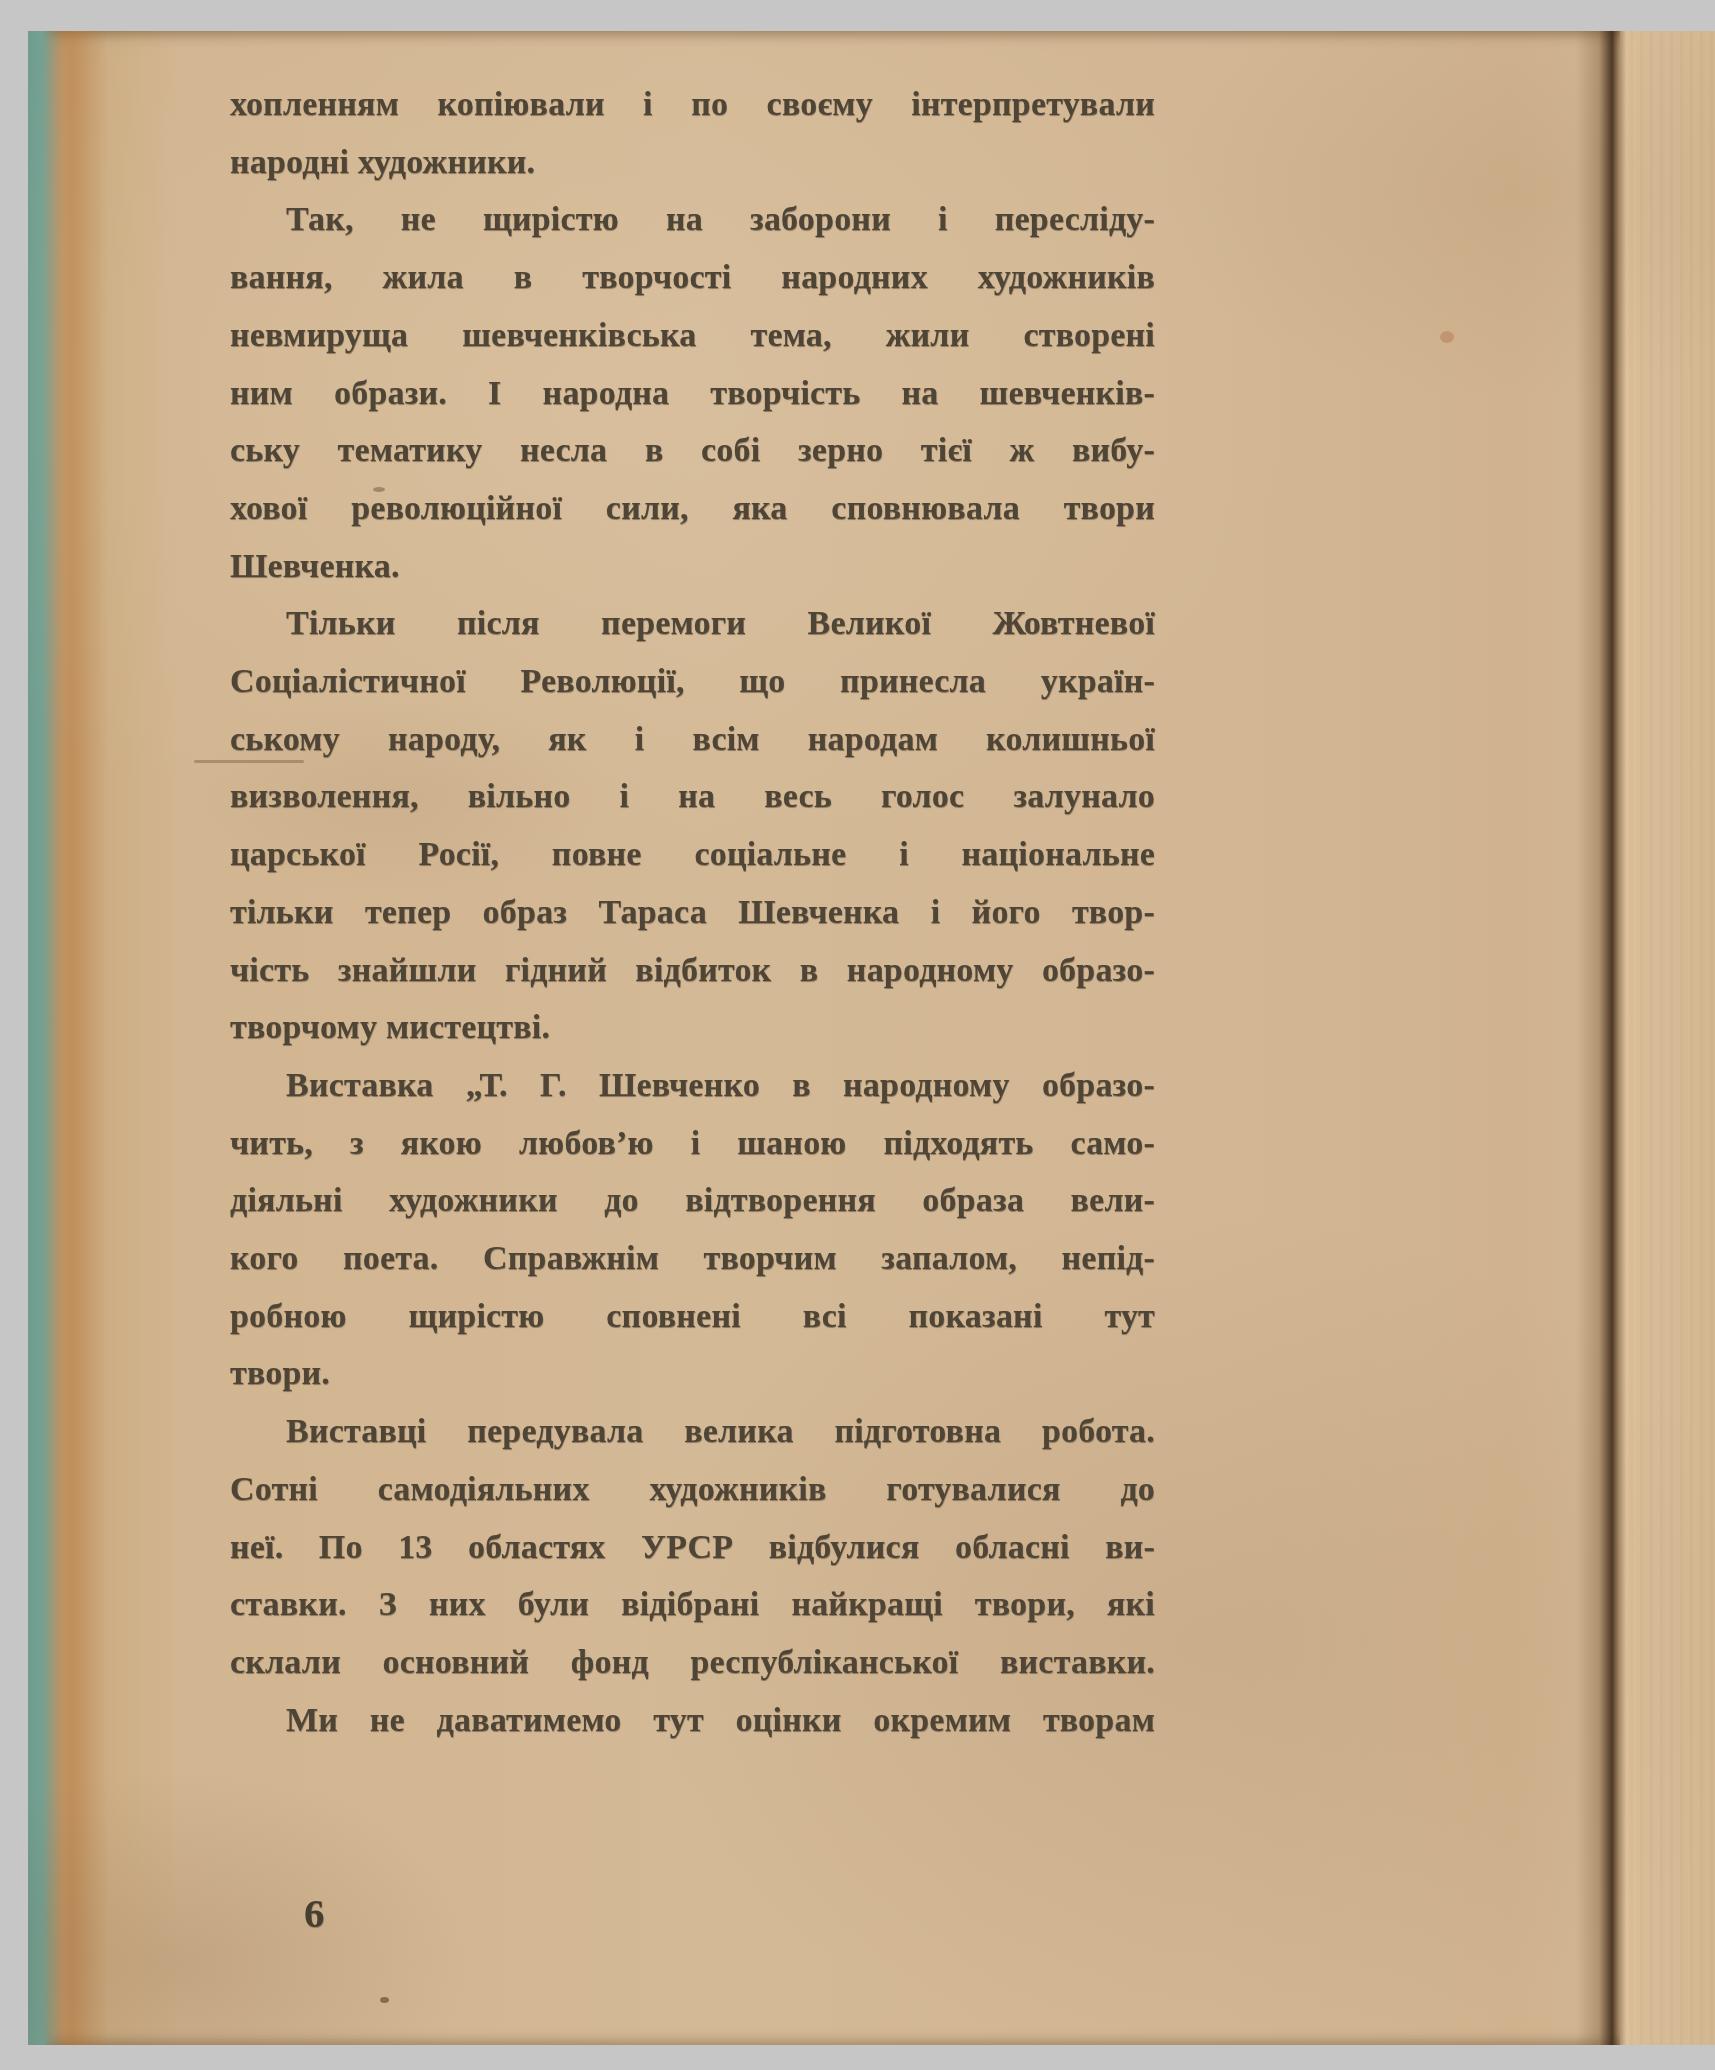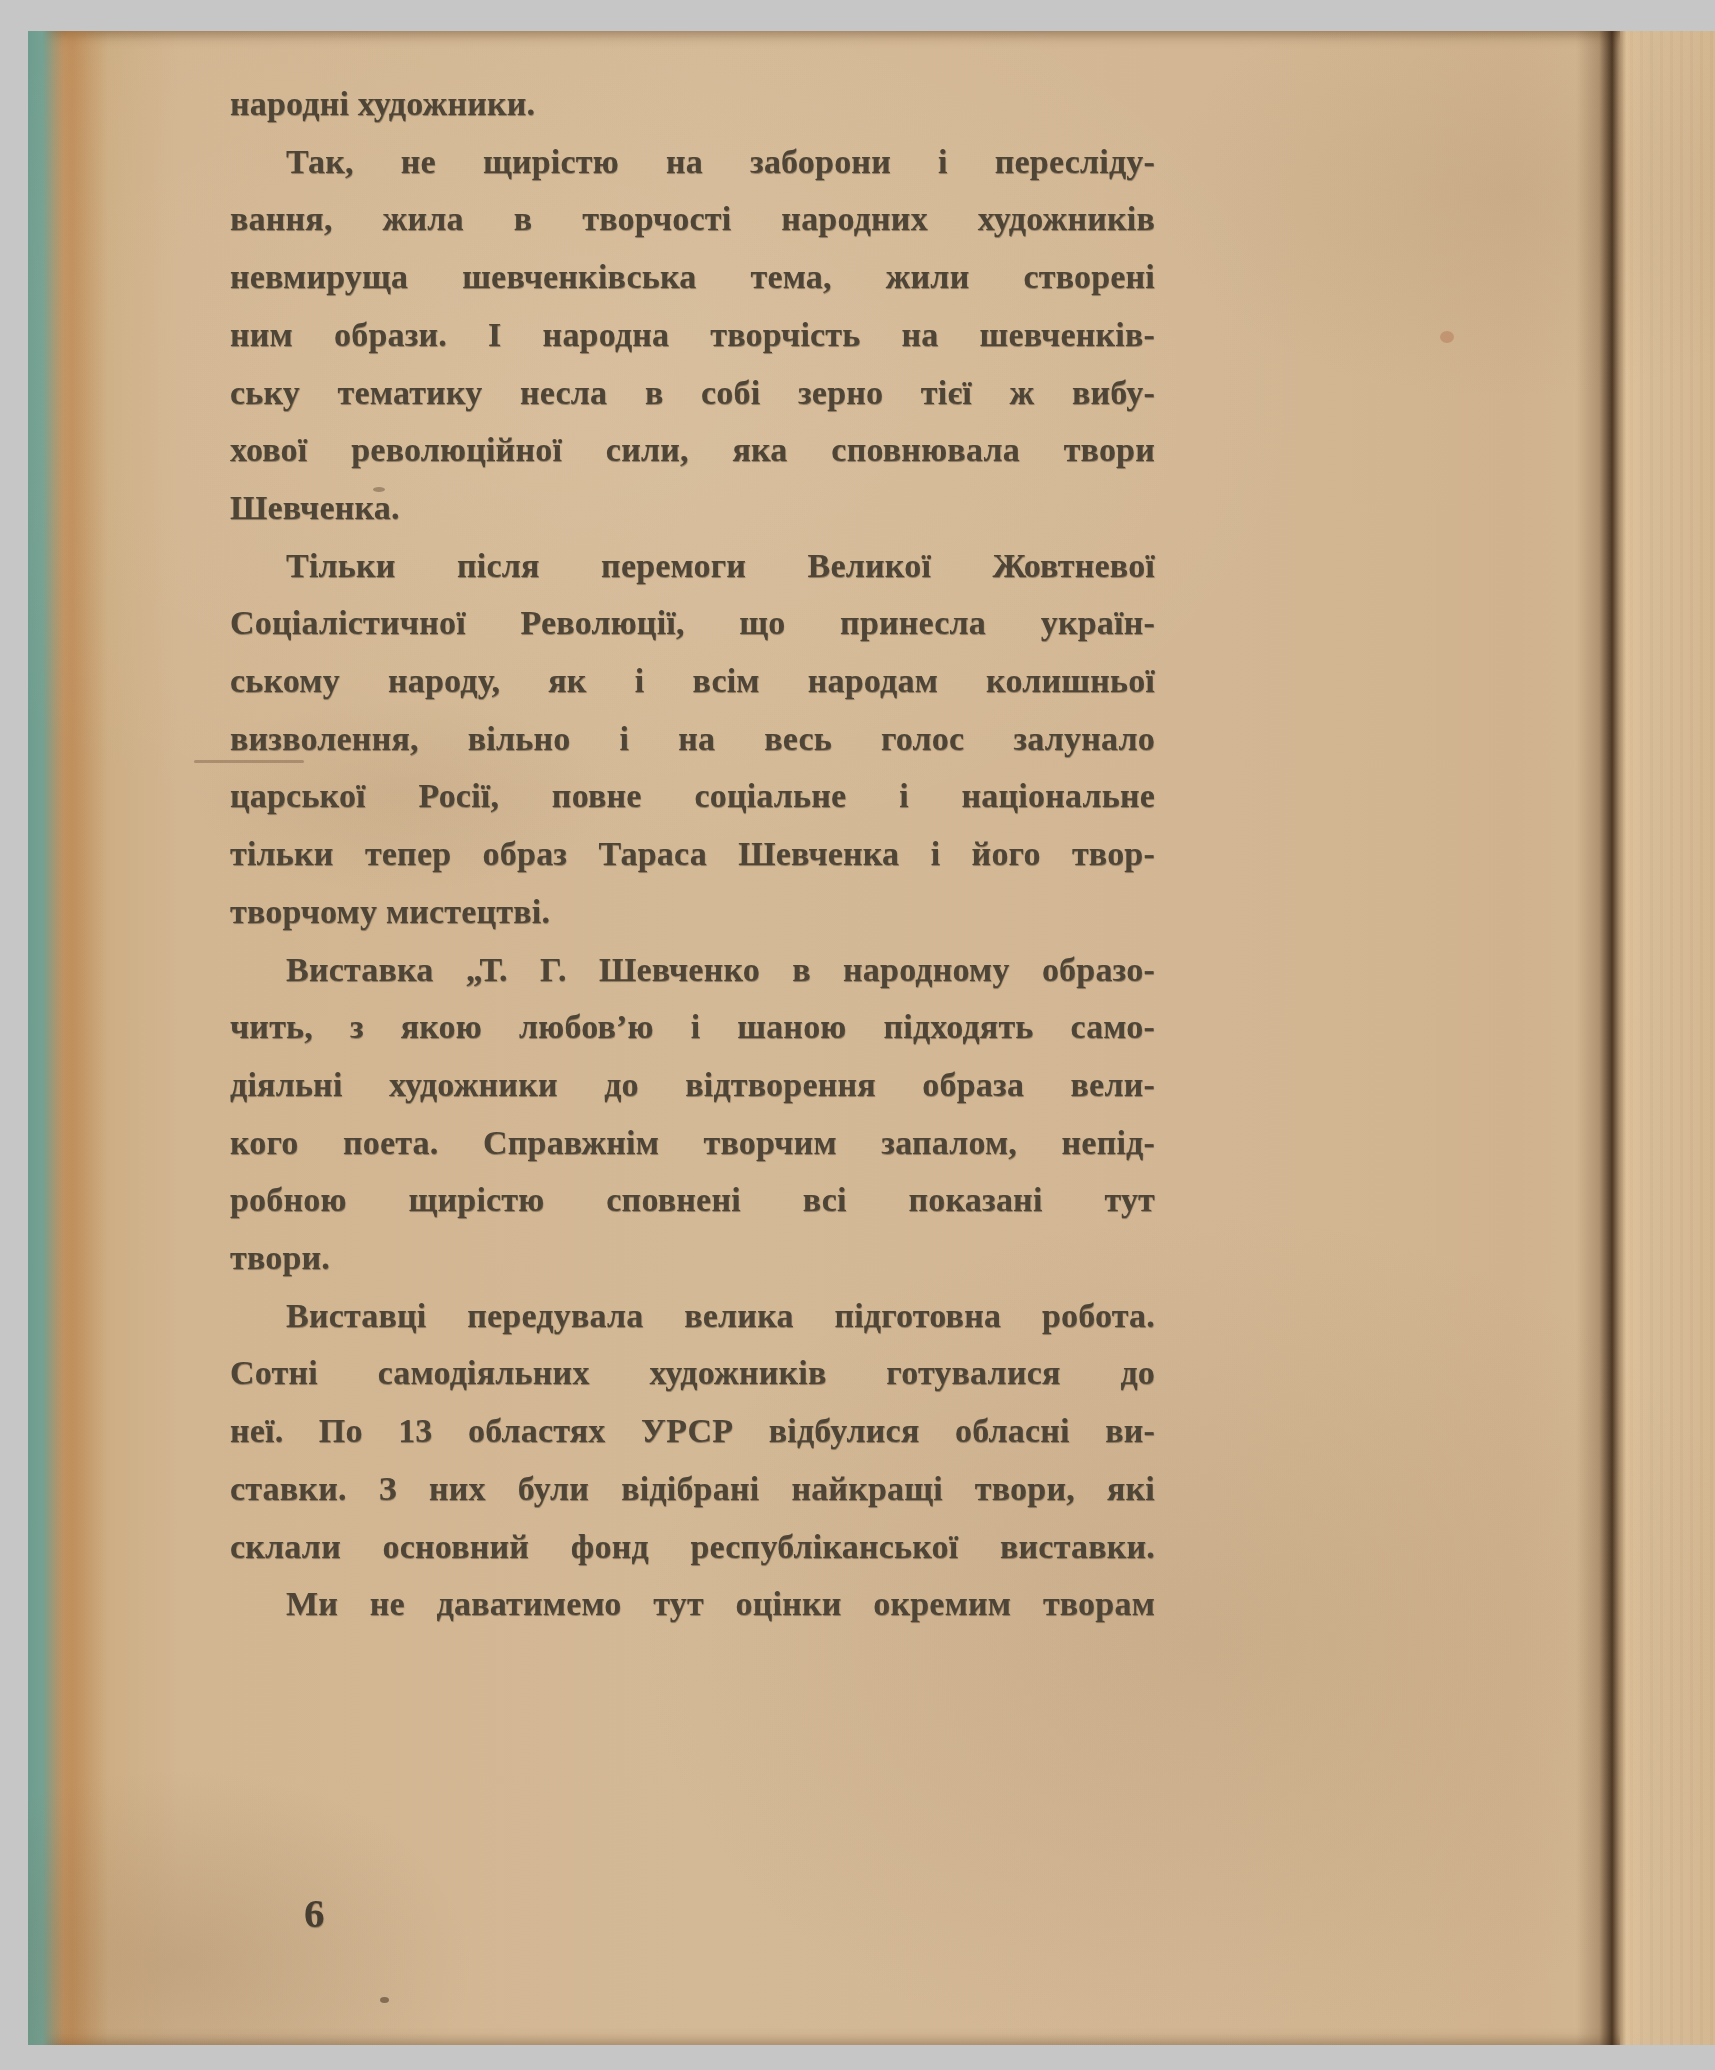--- a/index.html
+++ b/index.html
@@ -112,34 +112,36 @@
     <div class="glue-edge"></div>
     <div class="next-page-edge"></div>
     <div class="gutter-crease"></div>
     <div class="paper-texture"></div>
     <div class="scratch"></div>
     <div class="speck-1"></div>
     <div class="speck-2"></div>
     <div class="speck-3"></div>
 
     <div class="text-block">
+        <div class="line">хопленням копіювали і по своєму інтерпретували</div>
         <div class="line left">народні художники.</div>
         <div class="line indent">Так, не щирістю на заборони і пересліду-</div>
         <div class="line">вання, жила в творчості народних художників</div>
         <div class="line">невмируща шевченківська тема, жили створені</div>
         <div class="line">ним образи. І народна творчість на шевченків-</div>
         <div class="line">ську тематику несла в собі зерно тієї ж вибу-</div>
         <div class="line">хової революційної сили, яка сповнювала твори</div>
         <div class="line left">Шевченка.</div>
         <div class="line indent">Тільки після перемоги Великої Жовтневої</div>
         <div class="line">Соціалістичної Революції, що принесла україн-</div>
         <div class="line">ському народу, як і всім народам колишньої</div>
         <div class="line">визволення, вільно і на весь голос залунало</div>
         <div class="line">царської Росії, повне соціальне і національне</div>
         <div class="line">тільки тепер образ Тараса Шевченка і його твор-</div>
+        <div class="line">чість знайшли гідний відбиток в народному образо-</div>
         <div class="line left">творчому мистецтві.</div>
         <div class="line indent">Виставка „Т. Г. Шевченко в народному образо-</div>
         <div class="line">чить, з якою любов’ю і шаною підходять само-</div>
         <div class="line">діяльні художники до відтворення образа вели-</div>
         <div class="line">кого поета. Справжнім творчим запалом, непід-</div>
         <div class="line">робною щирістю сповнені всі показані тут</div>
         <div class="line left">твори.</div>
         <div class="line indent">Виставці передувала велика підготовна робота.</div>
         <div class="line">Сотні самодіяльних художників готувалися до</div>
         <div class="line">неї. По 13 областях УРСР відбулися обласні ви-</div>

